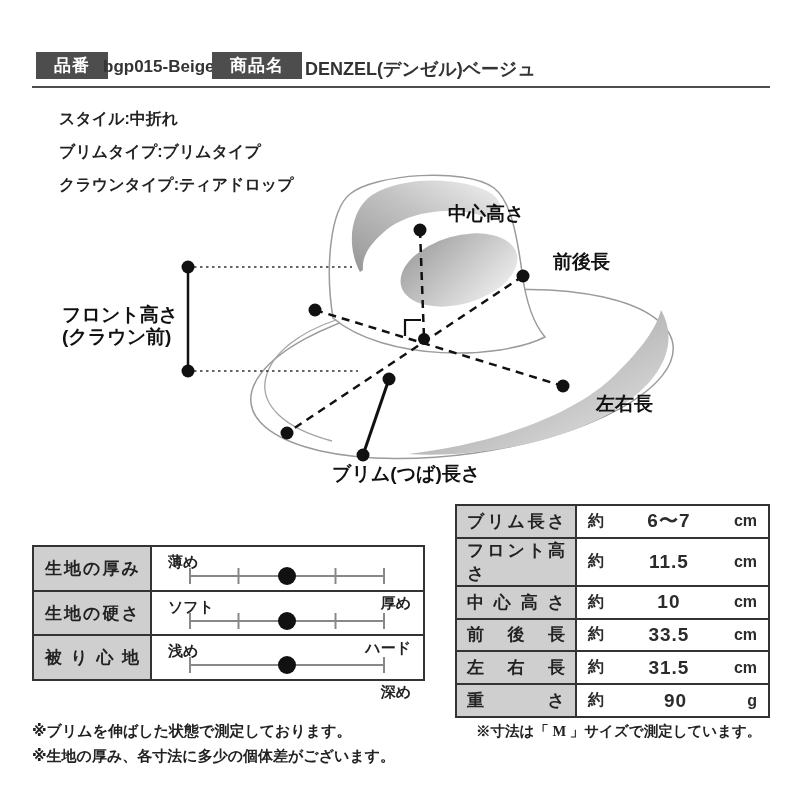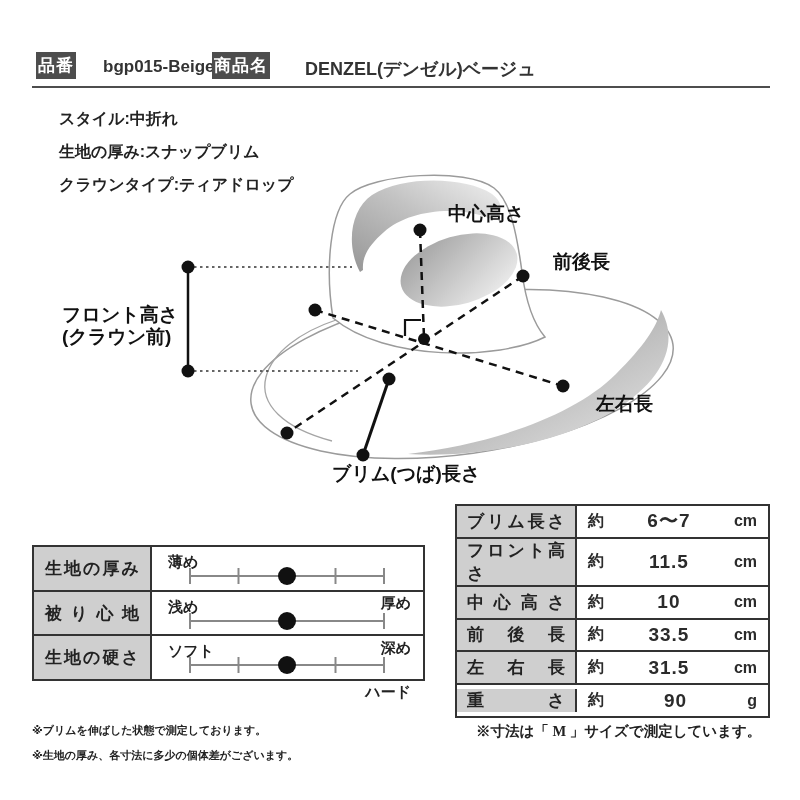--- a/index.html
+++ b/index.html
@@ -4,21 +4,21 @@
 <style>
   * { margin:0; padding:0; box-sizing:border-box; }
   html,body { background:#fff; }
   .page {
     position:relative; width:800px; height:800px; background:#ffffff;
     font-family:"Liberation Sans","DejaVu Sans",sans-serif; color:#2b2b2b; overflow:hidden;
   }
   
   .tag {
     position:absolute; top:52px; height:27px; background:#4d4d4d; color:#fff;
-    font-size:17px; font-weight:600; display:flex; align-items:center; padding:0 2px;
+    font-size:17px; font-weight:600; display:flex; align-items:center; padding:0 18px;
     letter-spacing:1px;
   }
   .tag-itemno { left:36px; }
   .tag-prodname { left:212px; }
   .hval { position:absolute; font-size:17px; font-weight:600; color:#333; top:57px; }
   .hval-code { left:103px; }
   .hval-name { left:305px; font-size:18px; }
   .header-rule { position:absolute; left:32px; top:86px; width:738px; height:2px; background:#4d4d4d; }
   
   .style-info { position:absolute; left:47px; top:102px; font-size:16px; font-weight:600; color:#222; }
@@ -47,49 +47,49 @@
   .fabric-slider-cell { flex:1; position:relative; }
   .end-label { position:absolute; top:6px; font-size:15px; font-weight:600; color:#222; }
   .end-label.l { left:16px; } .end-label.r { right:12px;margin-top:41px; }
   .slider-svg { position:absolute; left:0; top:14px; }
   
   .spec-table {
     position:absolute; left:455px; top:504px; width:315px; height:214px;
     border:2px solid #333; display:flex; flex-direction:column; background:#fff;
   }
   .spec-row { flex:1; display:flex; border-bottom:2px solid #333; }
-  .spec-row:last-child { border-bottom:none;align-items:center; }
+  .spec-row:last-child { border-bottom:none; }
   .spec-label {
     width:120px; background:#cfcfcf; border-right:2px solid #333;
     display:flex; align-items:center; font-size:17px; font-weight:600; color:#222;
   }
   .spec-label span { display:block; width:100%; padding:0 10px; text-align:justify; text-align-last:justify; }
   .spec-value-area { flex:1; display:flex; align-items:center; padding:0 11px; }
   .spec-approx { font-size:16px; font-weight:600; }
   .spec-val { flex:1; text-align:center; font-size:19px; font-weight:600; letter-spacing:1px; }
   .spec-unit { font-size:16px; font-weight:600; }
   
-  .notes-left { position:absolute; left:32px; top:718px; font-size:11px; font-weight:600; color:#222; }
+  .notes-left { position:absolute; left:32px; top:718px; font-size:15px; font-weight:600; color:#222; }
   .notes-left div { height:25px; line-height:25px; }
   .note-right { position:absolute; left:476px; top:722px; font-size:14.5px; font-weight:600; color:#222;font-family:Liberation Serif, serif; }
 </style>
 </head>
 <body>
 
 <div class="page">
 
   <div class="tag tag-itemno">品番</div>
   <div class="hval hval-code">bgp015-Beige</div>
   <div class="tag tag-prodname">商品名</div>
   <div class="hval hval-name">DENZEL(デンゼル)ベージュ</div>
   <div class="header-rule"></div>
 
   <div class="style-info">
     <div>スタイル:中折れ</div>
-    <div>生地の厚み:スナップブリム</div>
+    <div>ブリムタイプ:ブリムタイプ</div>
     <div>クラウンタイプ:ティアドロップ</div>
   </div>
 
   <div class="diagram">
     <svg width="800" height="368" viewBox="0 0 800 368">
       <defs>
         <linearGradient id="gBrim" x1="0" y1="0" x2="1" y2="1">
           <stop offset="0" stop-color="#f0f0f0"></stop>
           <stop offset="0.45" stop-color="#b5b5b5"></stop>
           <stop offset="1" stop-color="#e9e9e9"></stop>
@@ -159,51 +159,51 @@
             <line x1="86.5" y1="7" x2="86.5" y2="23" stroke="#888888" stroke-width="2"></line>
             <line x1="135" y1="7" x2="135" y2="23" stroke="#888888" stroke-width="2"></line>
             <line x1="183.5" y1="7" x2="183.5" y2="23" stroke="#888888" stroke-width="2"></line>
             <line x1="232" y1="7" x2="232" y2="23" stroke="#888888" stroke-width="2"></line>
             <circle cx="135" cy="15" r="9" fill="#111111"></circle>
           </svg>
       </div>
     </div>
     <div class="fabric-row">
       <div class="fabric-label">
-          <span>被り心地</span>
-        </div>
-      <div class="fabric-slider-cell">
-        <span class="end-label l">浅め</span>
-        <span class="end-label r">深め</span>
-        <svg class="slider-svg" width="271" height="34">
-            <line x1="38" y1="15" x2="232" y2="15" stroke="#888888" stroke-width="2"></line>
-            <line x1="38" y1="7" x2="38" y2="23" stroke="#888888" stroke-width="2"></line>
-            <line x1="232" y1="7" x2="232" y2="23" stroke="#888888" stroke-width="2"></line>
-            <circle cx="135" cy="15" r="9" fill="#111111"></circle>
-          </svg>
-      </div>
-    </div>
-    <div class="fabric-row">
-      <div class="fabric-label">
           <span>生地の硬さ</span>
         </div>
       <div class="fabric-slider-cell">
         <span class="end-label l">ソフト</span>
         <span class="end-label r">ハード</span>
         <svg class="slider-svg" width="271" height="34">
             <line x1="38" y1="15" x2="232" y2="15" stroke="#888888" stroke-width="2"></line>
             <line x1="38" y1="7" x2="38" y2="23" stroke="#888888" stroke-width="2"></line>
             <line x1="86.5" y1="7" x2="86.5" y2="23" stroke="#888888" stroke-width="2"></line>
             <line x1="135" y1="7" x2="135" y2="23" stroke="#888888" stroke-width="2"></line>
             <line x1="183.5" y1="7" x2="183.5" y2="23" stroke="#888888" stroke-width="2"></line>
             <line x1="232" y1="7" x2="232" y2="23" stroke="#888888" stroke-width="2"></line>
             <circle cx="135" cy="15" r="9" fill="#111111"></circle>
           </svg>
       </div>
     </div>
+    <div class="fabric-row">
+      <div class="fabric-label">
+          <span>被り心地</span>
+        </div>
+      <div class="fabric-slider-cell">
+        <span class="end-label l">浅め</span>
+        <span class="end-label r">深め</span>
+        <svg class="slider-svg" width="271" height="34">
+            <line x1="38" y1="15" x2="232" y2="15" stroke="#888888" stroke-width="2"></line>
+            <line x1="38" y1="7" x2="38" y2="23" stroke="#888888" stroke-width="2"></line>
+            <line x1="232" y1="7" x2="232" y2="23" stroke="#888888" stroke-width="2"></line>
+            <circle cx="135" cy="15" r="9" fill="#111111"></circle>
+          </svg>
+      </div>
+    </div>
   </div>
 
   <div class="spec-table">
     <div class="spec-row">
       <div class="spec-label">
           <span>ブリム長さ</span>
         </div>
       <div class="spec-value-area">
         <span class="spec-approx">約</span>
         <span class="spec-val">6〜7</span>

